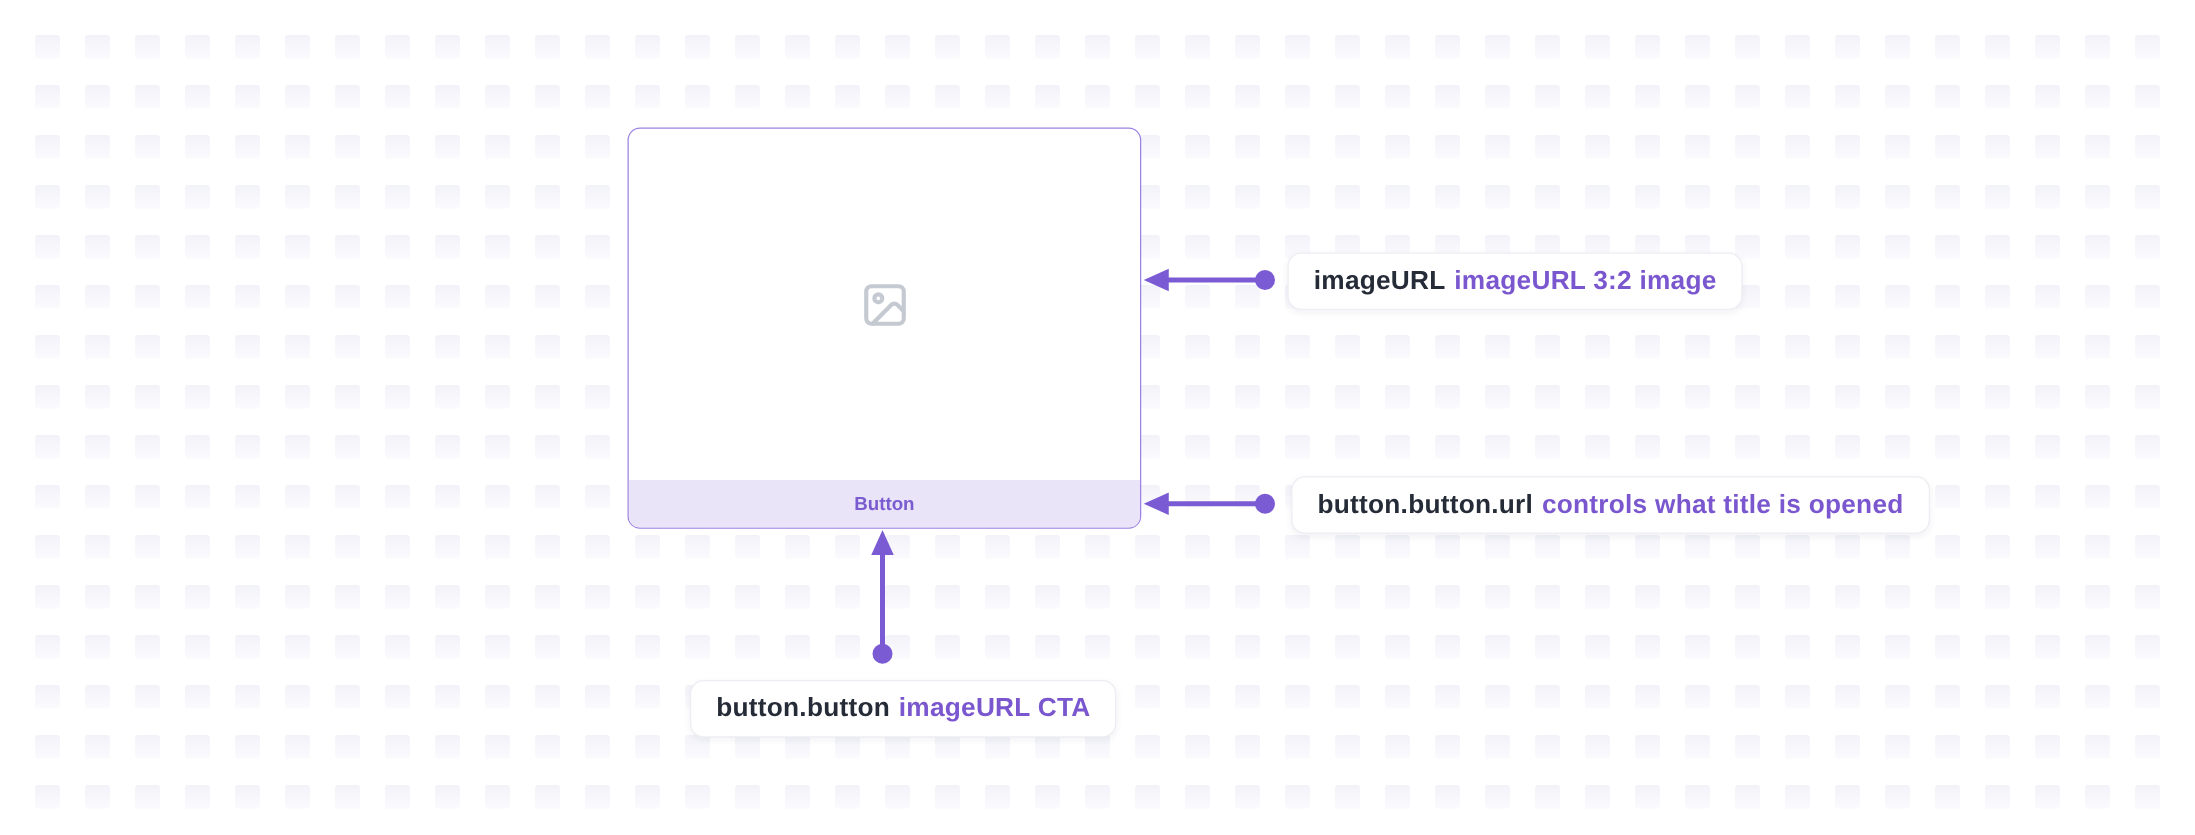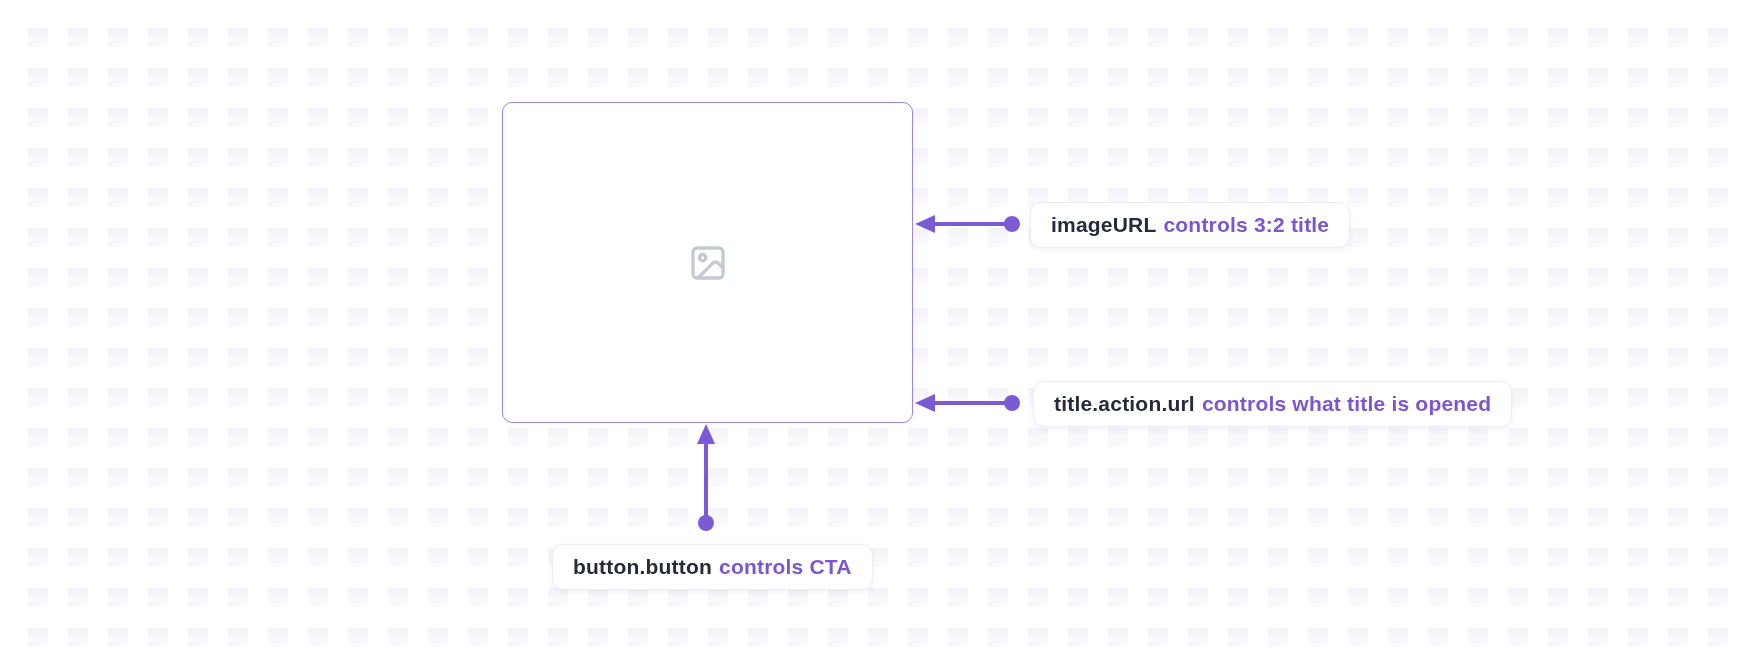--- a/index.html
+++ b/index.html
@@ -780,20 +780,21 @@
     </div>
 
   <div class="card">
     <div class="img-area">
       <svg width="40" height="40" viewBox="0 0 24 24" fill="none" stroke="#c5cad2" stroke-width="2" stroke-linecap="round" stroke-linejoin="round">
         <rect x="3" y="3" width="18" height="18" rx="2.5"></rect>
         <circle cx="8.8" cy="8.8" r="1.9"></circle>
         <path d="m21 15-3.1-3.1a2 2 0 0 0-2.83 0L6 21"></path>
       </svg>
     </div>
+    <div class="card-btn">Button</div>
   </div>
 
   <svg class="arrows">
     <g>
       <line x1="931" y1="224" x2="1012" y2="224"></line>
       <polygon points="915,224 935,215 935,233"></polygon>
       <circle cx="1012" cy="224" r="8"></circle>
     </g>
     <g>
       <line x1="931" y1="403" x2="1012" y2="403"></line>
@@ -801,24 +802,24 @@
       <circle cx="1012" cy="403" r="8"></circle>
     </g>
     <g>
       <line x1="706" y1="440" x2="706" y2="523"></line>
       <polygon points="706,424 697,444 715,444"></polygon>
       <circle cx="706" cy="523" r="8"></circle>
     </g>
   </svg>
 
   <div class="pill" id="pill-image">
-    <span class="field">imageURL</span><span class="desc">controls 3:2 title</span>
+    <span class="field">imageURL</span><span class="desc">imageURL 3:2 image</span>
   </div>
 
   <div class="pill" id="pill-action">
-    <span class="field">title.action.url</span><span class="desc">controls what title is opened</span>
+    <span class="field">button.button.url</span><span class="desc">controls what title is opened</span>
   </div>
 
   <div class="pill" id="pill-title">
-    <span class="field">button.button</span><span class="desc">controls CTA</span>
+    <span class="field">button.button</span><span class="desc">imageURL CTA</span>
   </div>
 
 </div>
 
 </body></html>

